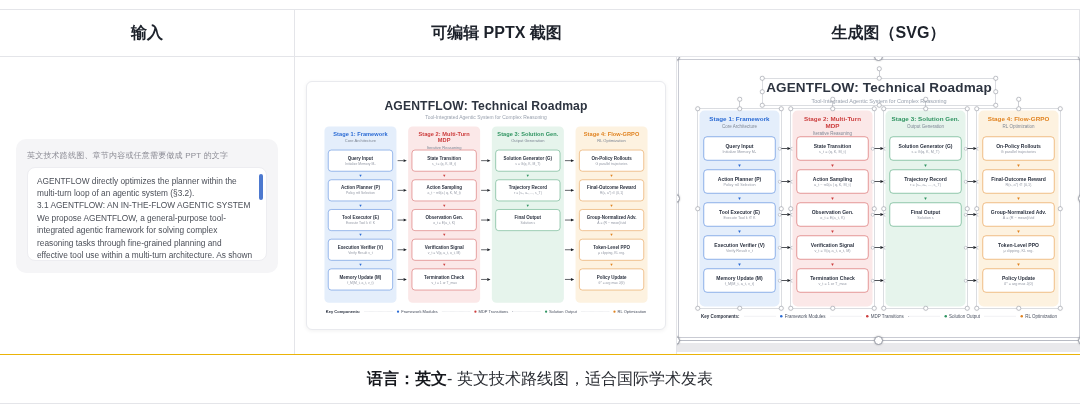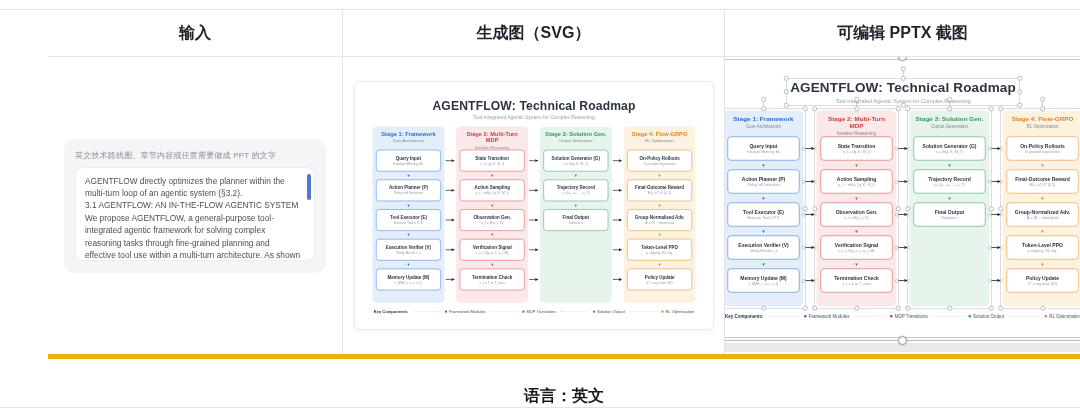--- a/index.html
+++ b/index.html
@@ -1,27 +1,27 @@
 <!DOCTYPE html>
 <html><head>
 <meta charset="utf-8">
 <style>
   html,body{margin:0;padding:0;background:#fff;}
   body{width:1080px;height:413px;overflow:hidden;font-family:"Liberation Sans","DejaVu Sans",sans-serif;}
   .frame{width:1080px;height:413px;background:#fff;box-sizing:border-box;padding:9px 0;}
-  .table{width:100%;border-top:1px solid #e4e5e9;border-bottom:1px solid #e4e5e9;box-sizing:border-box;padding-left:48px;}
+  .table{width:100%;border-top:1px solid #e4e5e9;border-bottom:1px solid #e4e5e9;box-sizing:border-box;}
   .head-row,.body-row{display:flex;}
   .head-row{height:46px;border-bottom:1px solid #e4e5e9;}
   .head-cell{display:flex;align-items:center;justify-content:center;font-size:16px;font-weight:bold;color:#1d222b;box-sizing:border-box;}
   .body-row{height:297px;}
   .cell{box-sizing:border-box;display:flex;align-items:center;justify-content:center;overflow:hidden;}
   .c1{width:295px;border-right:1px solid #e4e5e9;}
   .c2{width:382px;border-right:1px solid #e4e5e9;}
   .c3{flex:1;}
-  .foot-row{height:48px;border-top:5px solid #eab308;display:flex;align-items:flex-end;justify-content:center;font-size:16px;color:#2a2d33;}
+  .foot-row{height:48px;border-top:1px solid #eab308;display:flex;align-items:center;justify-content:center;font-size:16px;color:#2a2d33;}
   .foot-row .b{font-weight:bold;color:#16181d;}
 
   
   .input-card{width:262px;background:#f5f5f7;border-radius:10px;padding:11px 11px 12px;box-sizing:border-box;}
   .input-label{font-size:8px;color:#8b8b94;margin-bottom:6px;letter-spacing:.2px;}
   .ta-wrap{position:relative;background:#fff;border-radius:8px;border:1px solid #ededf1;}
   textarea.paper-text{display:block;width:100%;height:92px;box-sizing:border-box;border:none;outline:none;resize:none;overflow:hidden;
     background:transparent;border-radius:8px;padding:7px 12px 7px 9px;font-family:"Liberation Sans","DejaVu Sans",sans-serif;
     font-size:8.3px;line-height:1.5;color:#4b4f58;}
   .scroll-thumb{position:absolute;top:6px;right:3px;width:4px;height:26px;border-radius:2px;background:#4d79cf;}
@@ -70,22 +70,22 @@
   .ep-l{left:-3px}.ep-r{right:-3px}
 </style>
 </head>
 <body>
 
 <div class="frame">
   <div class="table">
 
     <div class="head-row">
       <div class="head-cell c1">输入</div>
+      <div class="head-cell c3">可编辑 PPTX 截图</div>
       <div class="head-cell c2">生成图（SVG）</div>
-      <div class="head-cell c3">可编辑 PPTX 截图</div>
     </div>
 
     <div class="body-row">
 
       <div class="cell c1">
         <div class="input-card">
           <div class="input-label">英文技术路线图、章节内容或任意需要做成 PPT 的文字</div>
           <div class="ta-wrap">
             <textarea class="paper-text" readonly="" spellcheck="false" style="">AGENTFLOW directly optimizes the planner within the multi-turn loop of an agentic system (§3.2).
 3.1 AGENTFLOW: AN IN-THE-FLOW AGENTIC SYSTEM
@@ -816,16 +816,17 @@
               </div>
             </div>
           <div class="slide-strip" id="slide-strip" style="width: 408px;"></div>
         </div>
       </div>
 
     </div>
 
     <div class="foot-row">
       <span class="b">语言：英文</span>
+        <span> - 英文技术路线图，适合国际学术发表</span>
     </div>
 
   </div>
 </div>
 
 </body></html>

